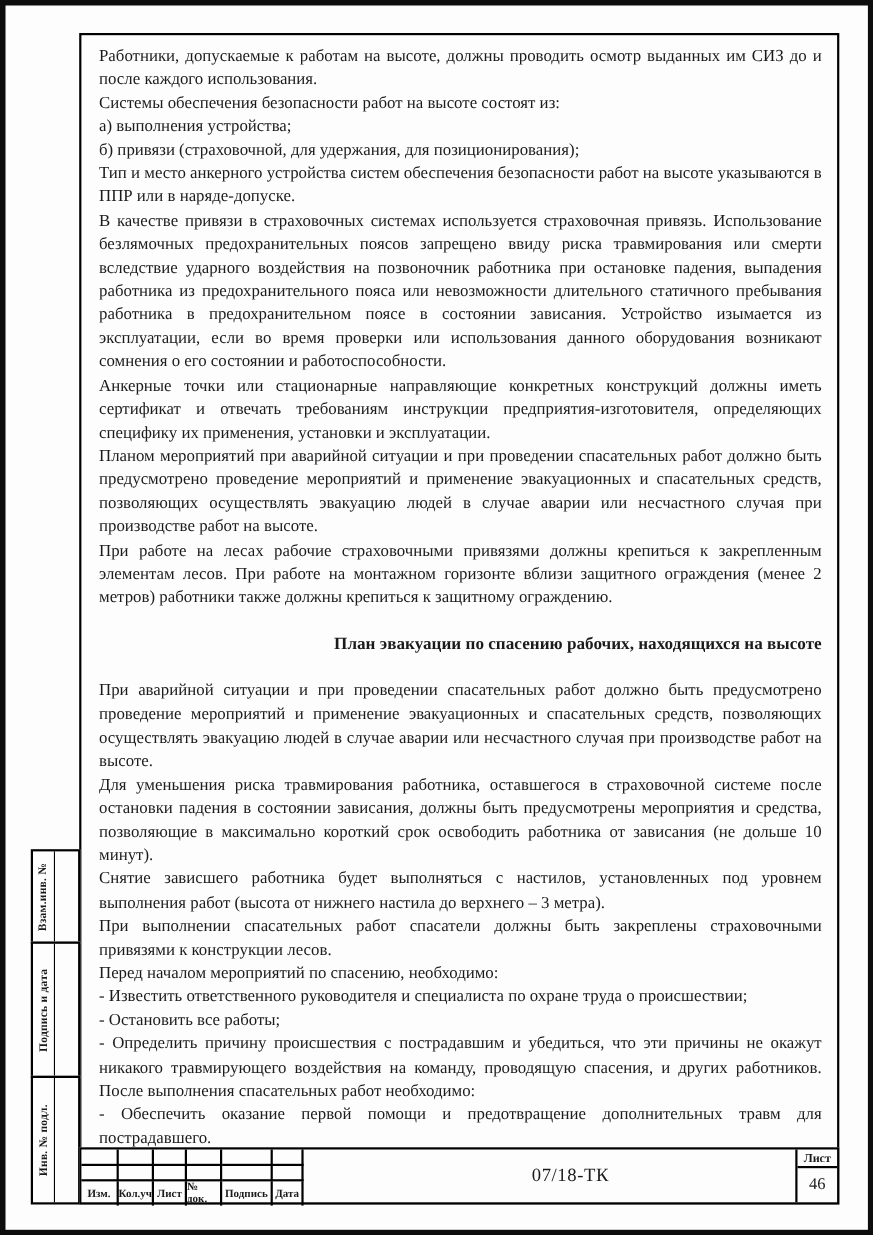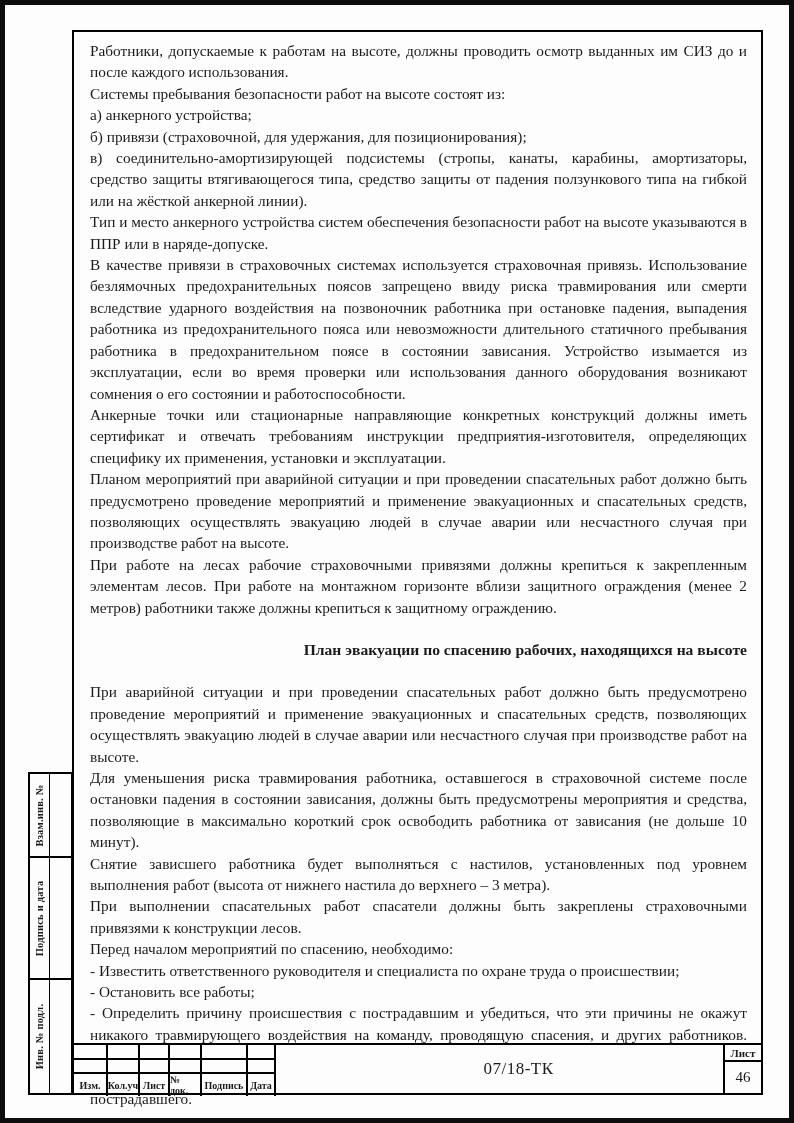--- a/index.html
+++ b/index.html
@@ -71,24 +71,23 @@
 </style>
 </head>
 <body>
 
 <div class="sheet">
   <div class="outer-border"></div>
   <div class="inner-frame"></div>
 
   <div class="body-text">
     <p>Работники, допускаемые к работам на высоте, должны проводить осмотр выданных им СИЗ до и после каждого использования.</p>
-    <p>Системы пребывания безопасности работ на высоте состоят из:</p>
-    <p>а) анкерного устройства;</p>
+    <p>Системы обеспечения безопасности работ на высоте состоят из:</p>
+    <p>а) выполнения устройства;</p>
     <p>б) привязи (страховочной, для удержания, для позиционирования);</p>
-    <p>в) соединительно-амортизирующей подсистемы (стропы, канаты, карабины, амортизаторы, средство защиты втягивающегося типа, средство защиты от падения ползункового типа на гибкой или на жёсткой анкерной линии).</p>
     <p>Тип и место анкерного устройства систем обеспечения безопасности работ на высоте указываются в ППР или в наряде-допуске.</p>
     <p>В качестве привязи в страховочных системах используется страховочная привязь. Использование безлямочных предохранительных поясов запрещено ввиду риска травмирования или смерти вследствие ударного воздействия на позвоночник работника при остановке падения, выпадения работника из предохранительного пояса или невозможности длительного статичного пребывания работника в предохранительном поясе в состоянии зависания. Устройство изымается из эксплуатации, если во время проверки или использования данного оборудования возникают сомнения о его состоянии и работоспособности.</p>
     <p>Анкерные точки или стационарные направляющие конкретных конструкций должны иметь сертификат и отвечать требованиям инструкции предприятия-изготовителя, определяющих специфику их применения, установки и эксплуатации.</p>
     <p>Планом мероприятий при аварийной ситуации и при проведении спасательных работ должно быть предусмотрено проведение мероприятий и применение эвакуационных и спасательных средств, позволяющих осуществлять эвакуацию людей в случае аварии или несчастного случая при производстве работ на высоте.</p>
     <p>При работе на лесах рабочие страховочными привязями должны крепиться к закрепленным элементам лесов. При работе на монтажном горизонте вблизи защитного ограждения (менее 2 метров) работники также должны крепиться к защитному ограждению.</p>
 
     <p class="heading">План эвакуации по спасению рабочих, находящихся на высоте</p>
 
     <p>При аварийной ситуации и при проведении спасательных работ должно быть предусмотрено проведение мероприятий и применение эвакуационных и спасательных средств, позволяющих осуществлять эвакуацию людей в случае аварии или несчастного случая при производстве работ на высоте.</p>
     <p>Для уменьшения риска травмирования работника, оставшегося в страховочной системе после остановки падения в состоянии зависания, должны быть предусмотрены мероприятия и средства, позволяющие в максимально короткий срок освободить работника от зависания (не дольше 10 минут).</p>

